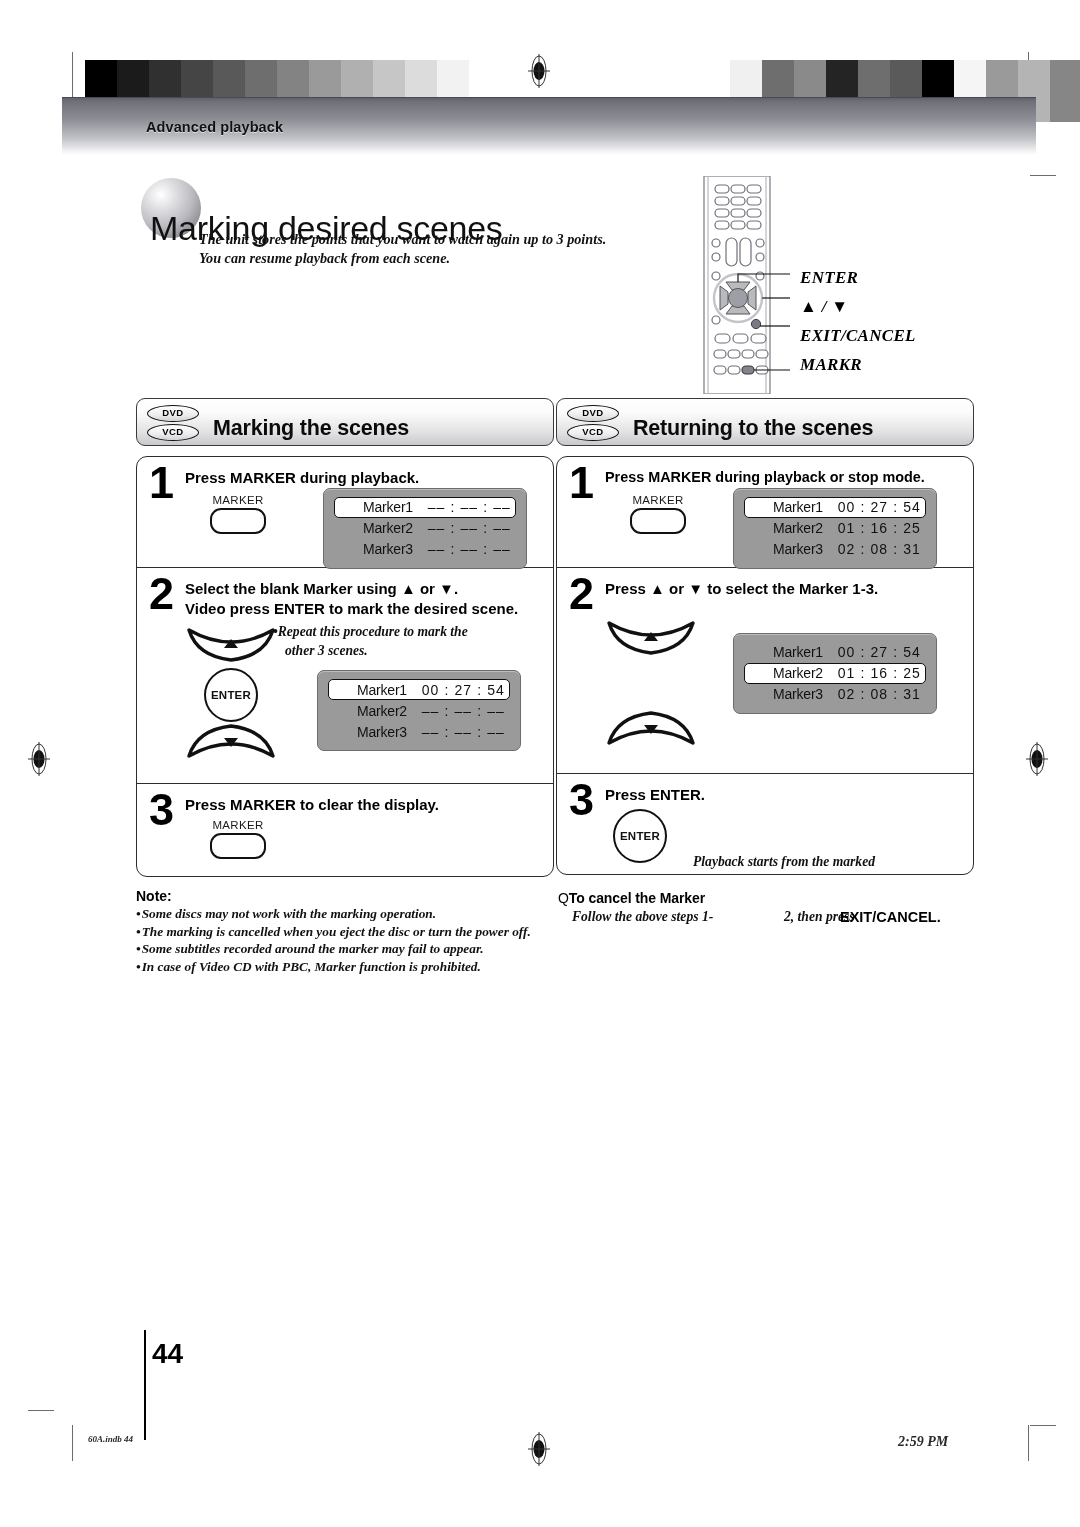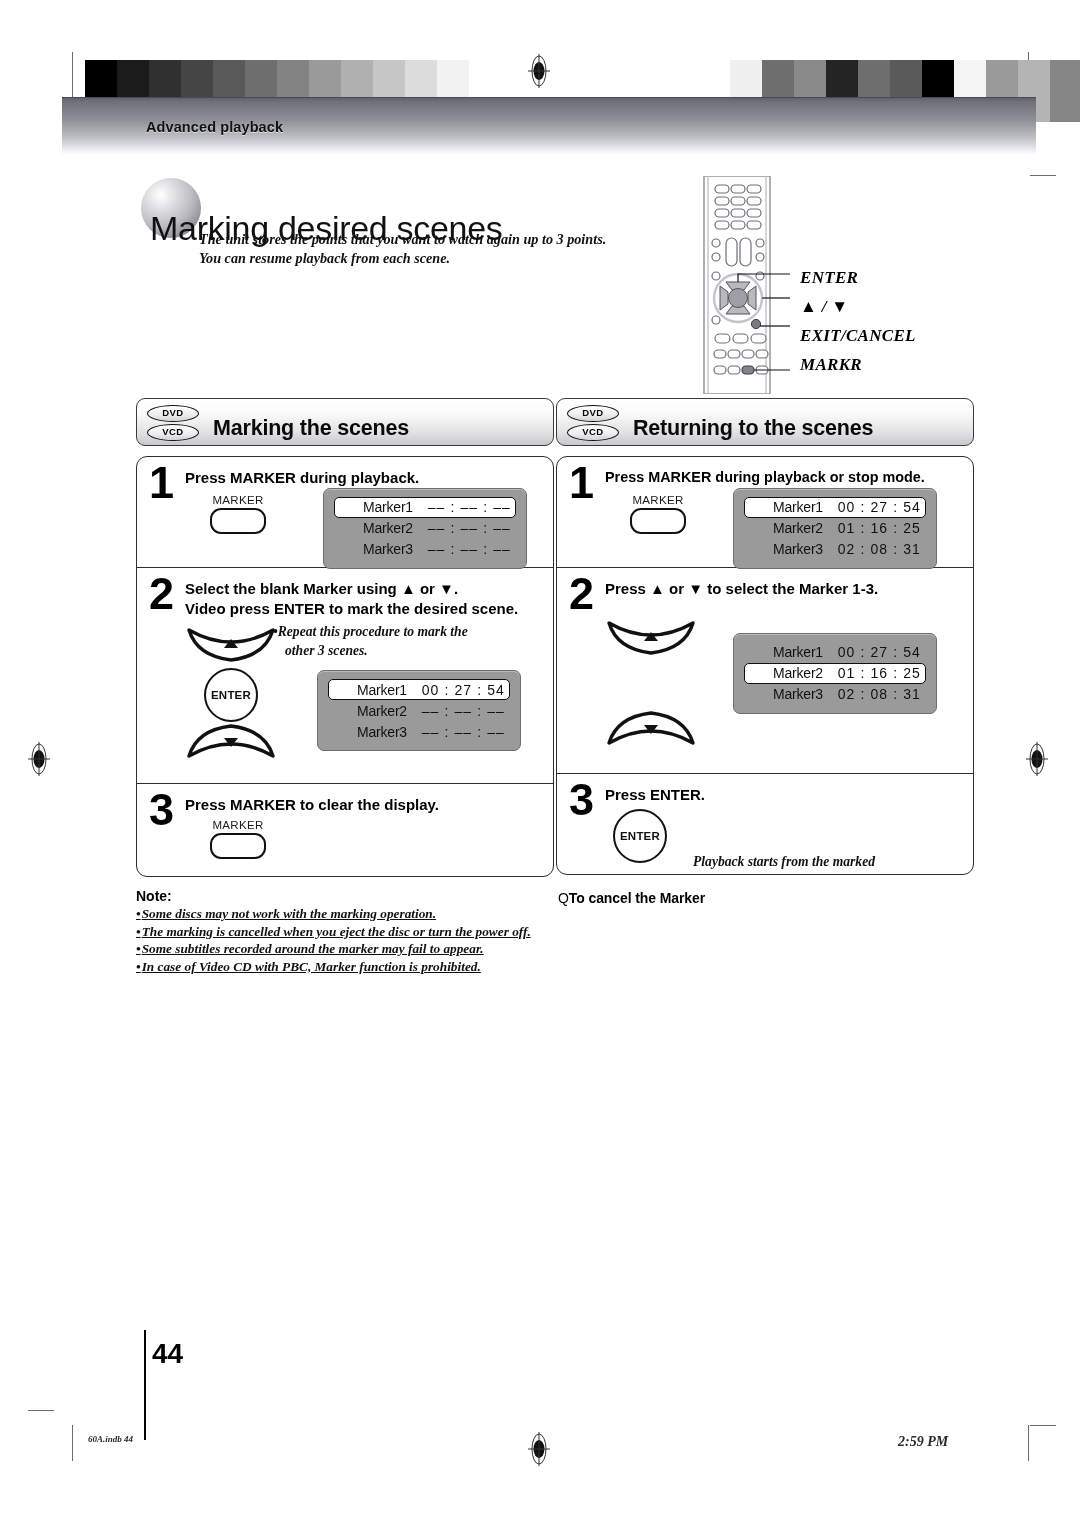--- a/index.html
+++ b/index.html
@@ -88,21 +88,21 @@
 
   
   .it-note{position:absolute;font-family:"Liberation Serif",serif;font-style:italic;font-weight:bold;
       font-size:13.6px;line-height:19px;color:#111;}
 
   
   .note-block{position:absolute;left:136px;top:888px;width:430px;}
   .note-title{font-size:14px;font-weight:bold;margin-bottom:1px;}
   .note-block ul{list-style:none;margin:0;padding:0;font-family:"Liberation Serif",serif;
       font-style:italic;font-weight:bold;font-size:13.3px;line-height:17.6px;color:#111;}
-  .note-block li{padding-left:8px;text-indent:-8px;text-decoration:underline;}
+  .note-block li{padding-left:8px;text-indent:-8px;}
   .note-block li:before{content:"\2022";margin-right:1px;}
 
   .cancel-block{position:absolute;left:558px;top:890px;width:420px;}
   .cancel-title{font-size:14px;font-weight:bold;color:#000;letter-spacing:-.1px;}
   .cancel-title .q{font-weight:normal;font-size:14px;}
   .cancel-line{position:relative;height:22px;margin-top:3px;margin-left:14px;}
   .cancel-line .txt{position:absolute;left:0;top:0;font-family:"Liberation Serif",serif;
       font-style:italic;font-weight:bold;font-size:13.6px;color:#111;white-space:pre;}
   .cancel-line .overlap{position:absolute;left:212px;top:0;font-family:"Liberation Serif",serif;
       font-style:italic;font-weight:bold;font-size:13.6px;color:#111;}
@@ -462,20 +462,25 @@
       <li>The marking is cancelled when you eject the disc or turn the power off.</li>
       <li>Some subtitles recorded around the marker may fail to appear.</li>
       <li>In case of Video CD with PBC, Marker function is prohibited.</li>
     </ul>
   </div>
 
   <div class="cancel-block">
     <div class="cancel-title">
       <span class="q">Q</span><span>To cancel the Marker</span>
     </div>
+    <div class="cancel-line">
+      <span class="txt">Follow the above steps 1-</span>
+      <span class="overlap">2, then press</span>
+      <span class="strong">EXIT/CANCEL.</span>
+    </div>
   </div>
 
   <div class="pagerule"></div>
   <div class="pagenum">44</div>
   <div class="foot-left">60A.indb  44</div>
   <div class="foot-right">2:59 PM</div>
 
 </div>
 
 </body></html>

